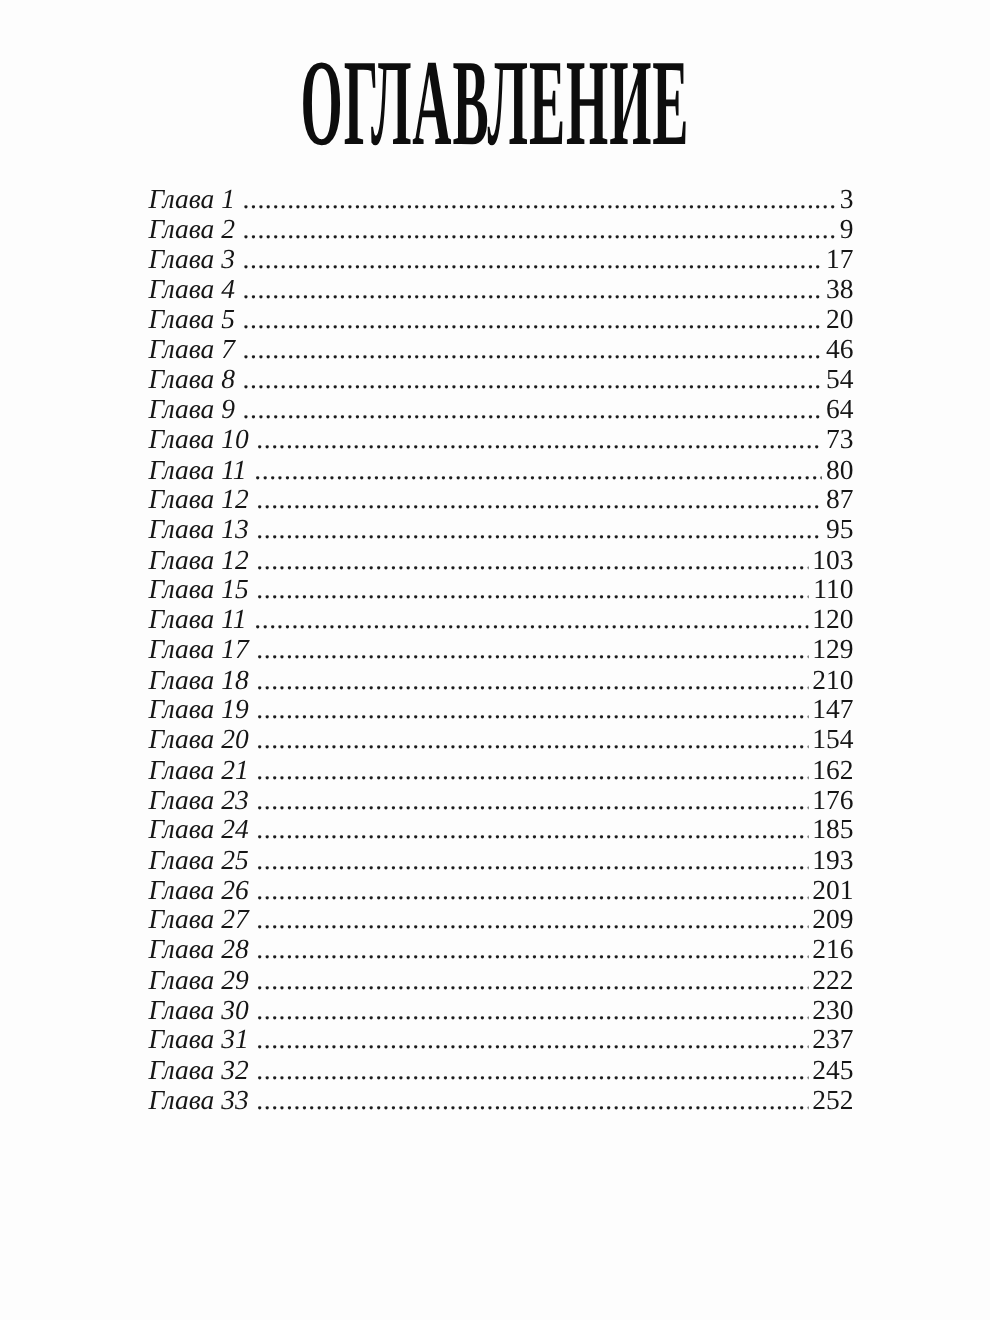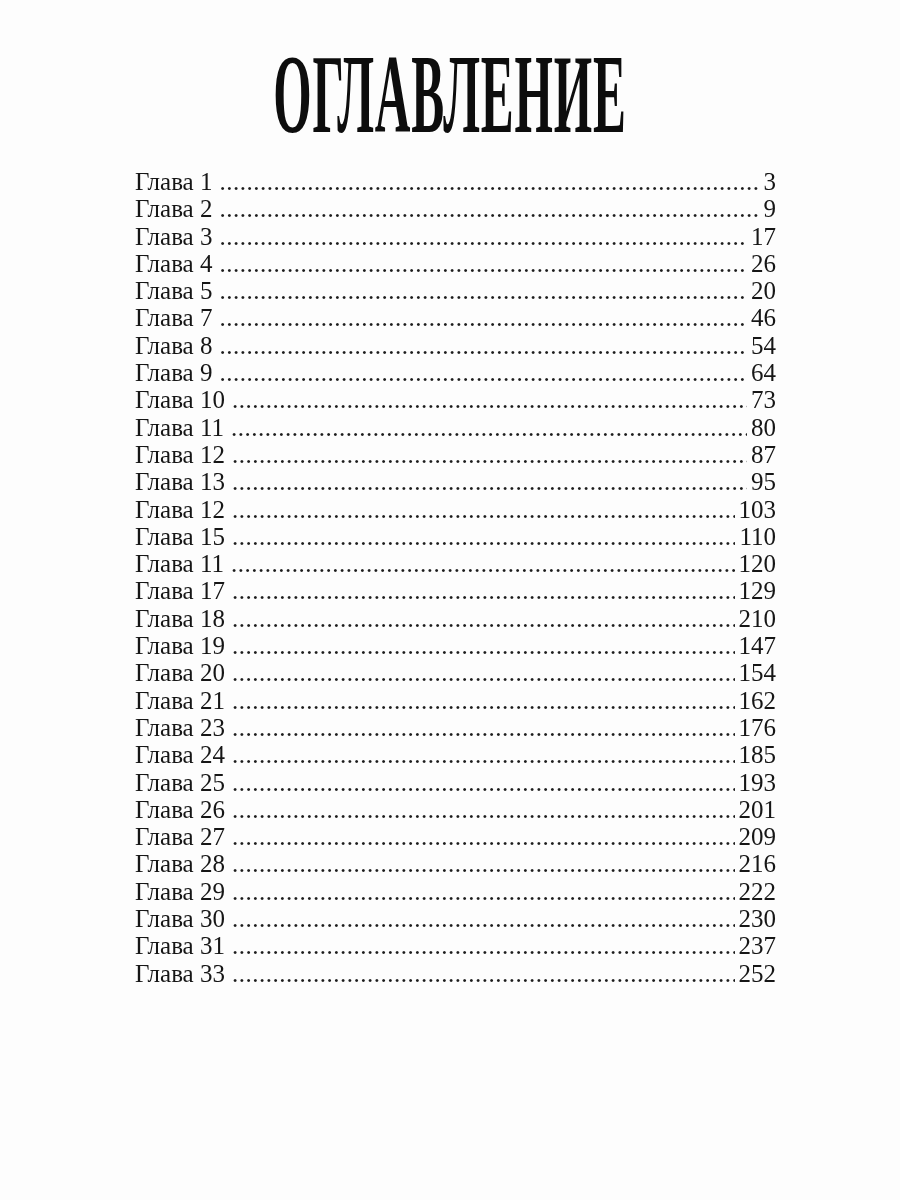--- a/index.html
+++ b/index.html
@@ -45,20 +45,21 @@
   .toc-row {
     display: flex;
     align-items: baseline;
     line-height: 27.3px;
     font-size: 25px;
     color: #161616;
   }
   .toc-row .label {
     white-space: nowrap;
     margin-right: 7px;
+    font-style: italic;
   }
   .toc-row .dots {
     flex: 1 1 auto;
     overflow: hidden;
     white-space: nowrap;
     letter-spacing: 0.5px;
     color: #1c1c1c;
     min-width: 0;
   }
   .toc-row .dots::after {
@@ -94,21 +95,21 @@
 
     <div class="toc-row">
       <span class="label">Глава 3</span>
       <span class="dots"></span>
       <span class="pagenum">17</span>
     </div>
 
     <div class="toc-row">
       <span class="label">Глава 4</span>
       <span class="dots"></span>
-      <span class="pagenum">26</span>
+      <span class="pagenum">38</span>
     </div>
 
     <div class="toc-row">
       <span class="label">Глава 5</span>
       <span class="dots"></span>
       <span class="pagenum">20</span>
     </div>
 
 
     <div class="toc-row">
@@ -249,20 +250,25 @@
       <span class="dots"></span>
       <span class="pagenum">230</span>
     </div>
 
     <div class="toc-row">
       <span class="label">Глава 31</span>
       <span class="dots"></span>
       <span class="pagenum">237</span>
     </div>
 
+    <div class="toc-row">
+      <span class="label">Глава 32</span>
+      <span class="dots"></span>
+      <span class="pagenum">245</span>
+    </div>
 
     <div class="toc-row">
       <span class="label">Глава 33</span>
       <span class="dots"></span>
       <span class="pagenum">252</span>
     </div>
   </div>
 
 </div>
 

